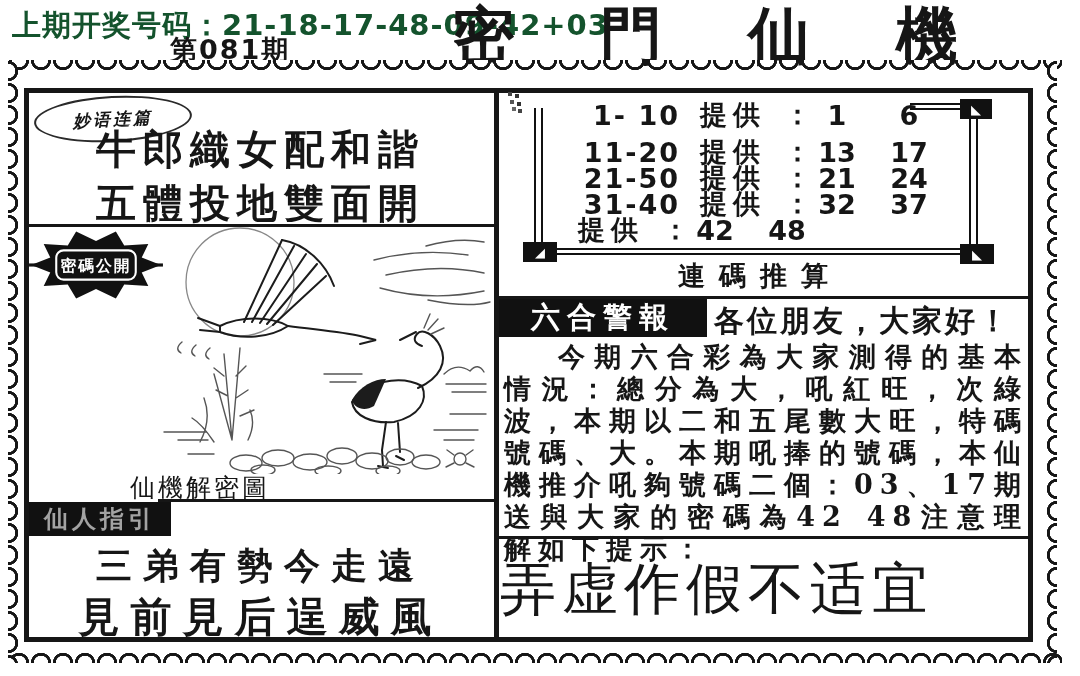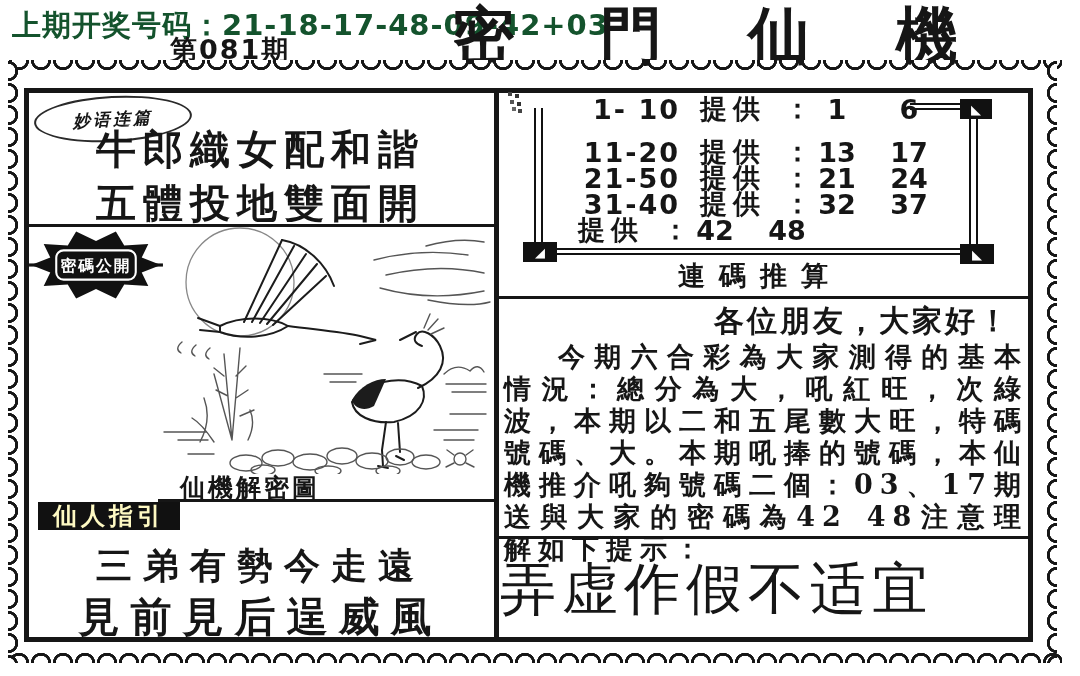--- a/index.html
+++ b/index.html
@@ -43,30 +43,30 @@
             border-radius:50%;transform:rotate(-3deg);display:flex;align-items:center;justify-content:center;
             font-style:italic;font-size:17px;font-weight:bold;letter-spacing:3px;
             font-family:"DejaVu Serif",serif}
   .verse{position:absolute;left:27px;width:467px;text-align:center;font-family:"DejaVu Serif",serif;
          font-weight:700;font-size:40px;letter-spacing:7px;white-space:nowrap}
   #v1{top:122px}#v2{top:176px}
   #v3{top:542px;font-size:36px;letter-spacing:11px}
   #v4{top:590px;font-size:41px;letter-spacing:11px}
   .burst{position:absolute;left:28px;top:226px;width:136px;height:78px}
   .bird-art{position:absolute;left:128px;top:226px;width:366px;height:248px}
-  .art-caption{position:absolute;left:130px;top:471px;width:240px;text-align:center;
-               font-size:25px;font-weight:bold;letter-spacing:3px}
-  .black-tag{position:absolute;left:38px;top:502px;width:142px;height:28px;background:#111;color:#fef9c3;
+  .art-caption{position:absolute;left:130px;top:471px;width:240px;
+               font-size:25px;font-weight:normal;letter-spacing:3px}
+  .black-tag{position:absolute;left:29px;top:502px;width:142px;height:34px;background:#111;color:#a3a3a3;
              font-size:24px;font-weight:bold;display:flex;align-items:center;justify-content:center;
              letter-spacing:4px;font-family:"DejaVu Serif",serif}
 
   
   .trow{position:absolute;left:558px;width:404px;height:26px;display:flex;align-items:center;
         font-weight:bold;font-size:27px}
-  #tr0{top:96px}#tr1{top:139px}#tr2{top:165px}#tr3{top:191px}#tr4{top:217px}
+  #tr0{top:102px}#tr1{top:139px}#tr2{top:165px}#tr3{top:191px}#tr4{top:217px}
   .trange{width:122px;text-align:right;letter-spacing:2px;white-space:pre}
   .tlabel{width:102px;text-align:center;letter-spacing:6px;margin-left:2px}
   .tsep{width:24px;text-align:center}
   .tn1{width:58px;text-align:center}
   .tn2{width:58px;text-align:center;margin-left:14px}
   .tbl-caption{position:absolute;left:560px;top:258px;width:400px;text-align:center;
                font-size:27px;font-weight:bold;letter-spacing:14px}
 
   .obox{position:absolute;background:#111;color:#fff;display:flex;align-items:center;
         justify-content:center;font-size:13px;line-height:1}
@@ -211,18 +211,19 @@
     <span class="tn2">37</span>
   </div>
   <div class="trow" id="tr4">
     <span class="tlabel">提供</span>
     <span class="tsep">：</span>
     <span class="tn1">42</span>
     <span class="tn2">48</span>
   </div>
   <div class="tbl-caption">連碼推算</div>
 
+  <div class="alert-tag">六合警報</div>
   <div class="greeting">各位朋友，大家好！</div>
   <div class="alert-body">今期六合彩為大家測得的基本情況：總分為大，吼紅旺，次綠波，本期以二和五尾數大旺，特碼號碼、大。本期吼捧的號碼，本仙機推介吼夠號碼二個：03、17期送與大家的密碼為42 48注意理解如下提示：</div>
 
   <div class="slogan">弄虚作假不适宜</div>
 
 </div>
 
 </body></html>

